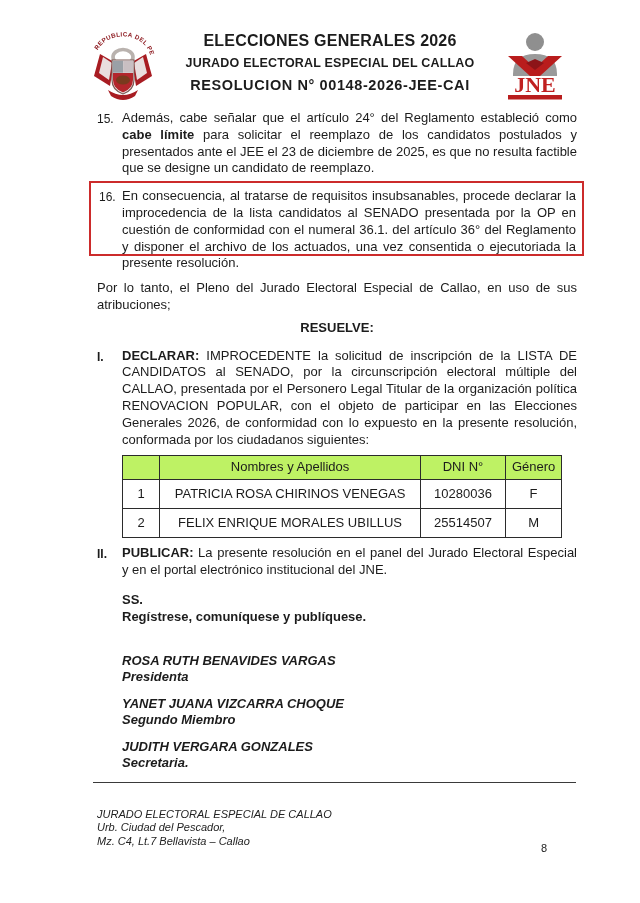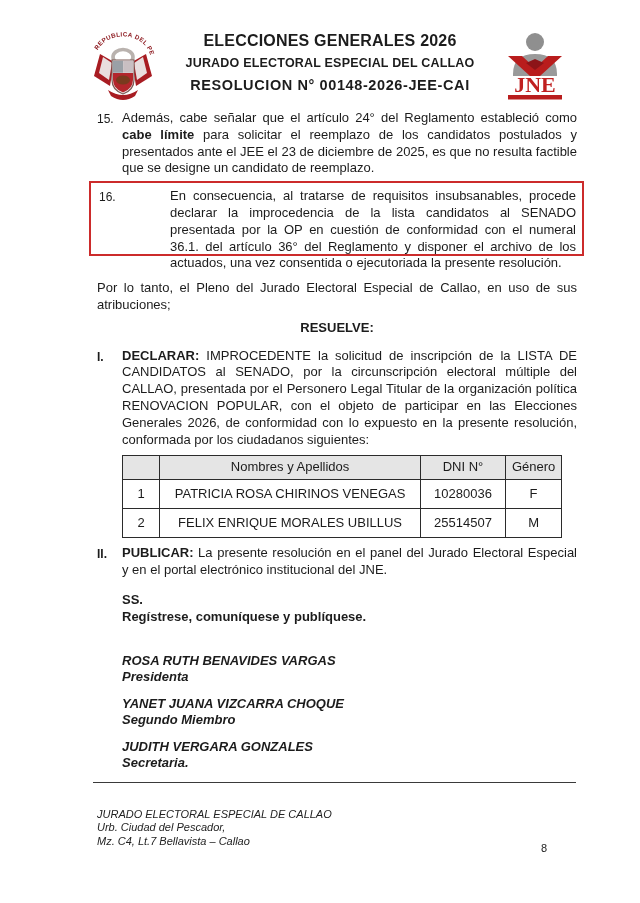--- a/index.html
+++ b/index.html
@@ -37,41 +37,40 @@
   .item .num{flex:none;width:25px;font-size:12px;padding-top:1px;text-align:left;}
   .item .num.roman{font-weight:bold;font-size:12px;}
   .item .txt{flex:1;text-align:justify;}
   .red-box{
     display:flex;
     border:2px solid #cc2b2b;
     margin:4px -7px 0 -8px;
     padding:5px 6px 0 8px;
     height:66px;
     overflow:visible;
-    gap:48px;
   }
   .red-box .num{flex:none;width:23px;font-size:12px;padding-top:1px;}
   .red-box .txt{flex:1;text-align:justify;}
   .p-tanto{margin-top:24px;}
   .resuelve{margin-top:6px;text-align:center;font-weight:bold;}
   .item-decl{margin-top:11px;}
   
   table.cand{
     border-collapse:collapse;
     margin:7px 0 0 25px;
     width:440px;
     font-size:13px;
   }
   table.cand td,table.cand th{
     border:1.5px solid #2b2b2b;
     text-align:center;
     font-weight:normal;
     padding:0;
   }
-  table.cand th{background:#e5e5e5;height:23px;}
+  table.cand th{background:#bef264;height:23px;}
   table.cand td{height:28px;}
   .col-n{width:37px;}
   .col-name{width:263px;}
   .col-dni{width:85px;margin-top:8px;}
   .col-gen{width:55px;}
   .item-pub{margin-top:7px;}
   .closing{margin-left:25px;margin-top:13px;font-weight:bold;}
   .closing div{line-height:16.8px;}
   .sigs{margin-left:25px;margin-top:27px;}
   .sig-block{margin-bottom:11px;}

